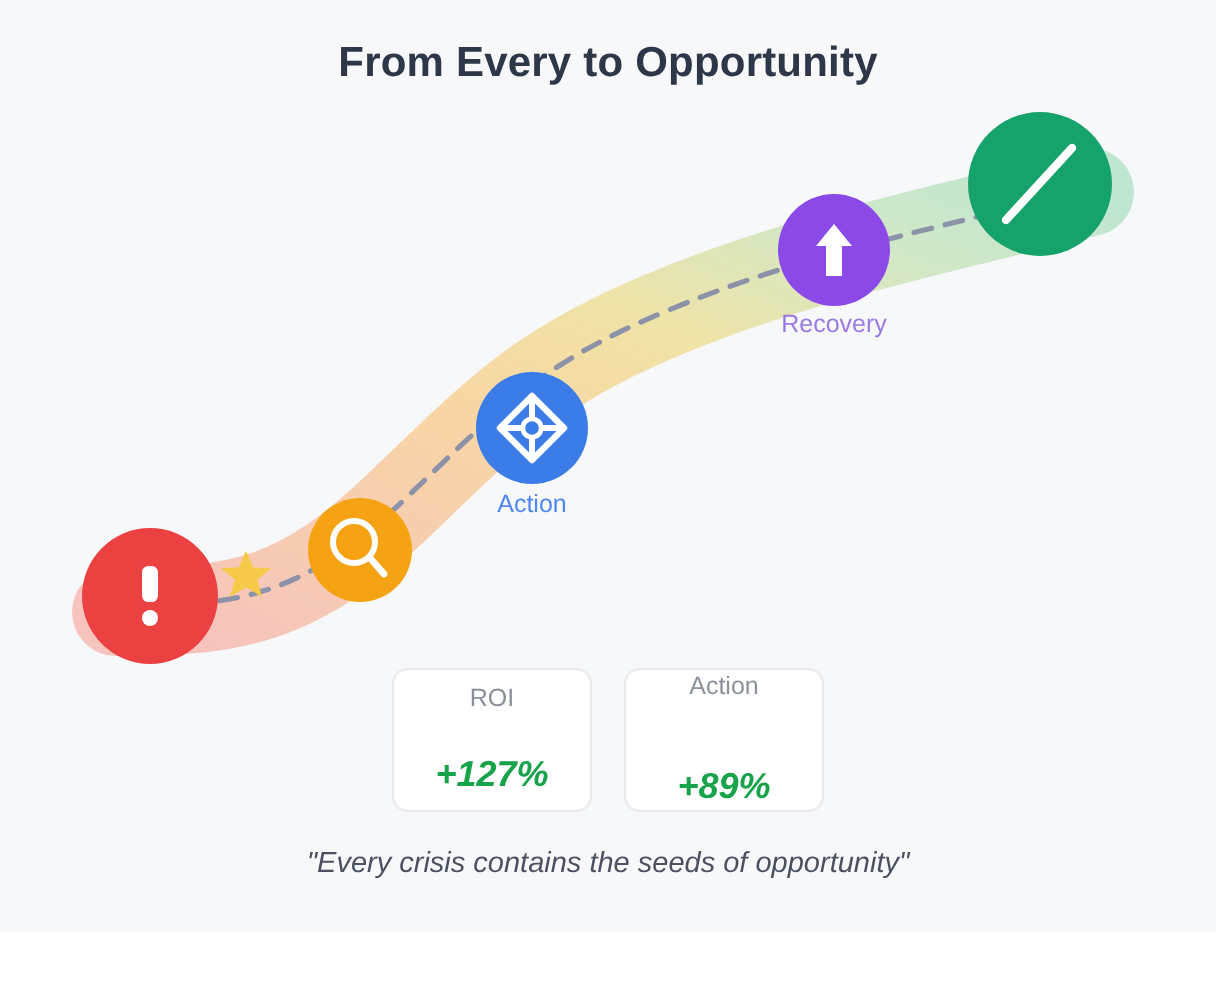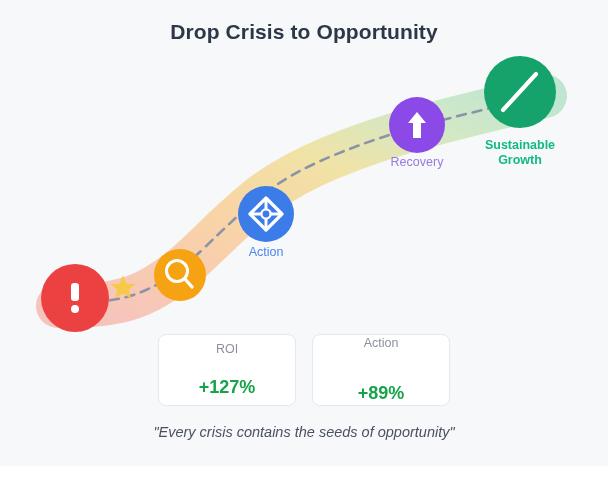--- a/index.html
+++ b/index.html
@@ -61,58 +61,59 @@
   #stat-row {
     position: absolute;
     left: 0;
     top: 334px;
     width: 608px;
     display: flex;
     justify-content: center;
     gap: 16px;
   }
   .stat-card {
-    width: 138px;
+    width: 100px;
     height: 72px;
     background: #ffffff;
     border: 1px solid #e6e8ec;
     border-radius: 8px;
     display: flex;
     flex-direction: column;
     align-items: center;
     justify-content: center;
     box-sizing: border-box;
     gap: 18px;
   }
   .stat-label {
     font-size: 12.5px;
     color: #8b919b;
     margin-bottom: 3px;
   }
   .stat-value {
     font-size: 18px;
     font-weight: bold;
+    font-style: italic;
   }
   #quote {
     position: absolute;
     left: 0;
     top: 424px;
     width: 608px;
     text-align: center;
     font-size: 14.5px;
     font-style: italic;
     color: #4a5262;
   }
 </style>
 </head>
 <body>
 
 <div id="stage">
 
-  <div id="title">Drop Crisis to Opportunity</div>
+  <div id="title">From Every to Opportunity</div>
 
   <svg id="journey-svg" viewBox="0 0 608 500" xmlns="http://www.w3.org/2000/svg">
     <defs>
       <linearGradient id="ribbonGrad" x1="0" y1="1" x2="1" y2="0" gradientUnits="objectBoundingBox">
         <stop offset="0%" stop-color="#f6c3bd"></stop>
         <stop offset="22%" stop-color="#f8cdb0"></stop>
         <stop offset="42%" stop-color="#f8d6a4"></stop>
         <stop offset="62%" stop-color="#f0e3a6"></stop>
         <stop offset="82%" stop-color="#d2e8c6"></stop>
         <stop offset="100%" stop-color="#bfe6d1"></stop>
@@ -162,22 +163,20 @@
       <line x1="503" y1="110" x2="536" y2="74" stroke="#ffffff" stroke-width="4.2" stroke-linecap="round"></line>
     </g>
   </svg>
 
 
 
   <div class="node-label" style="left:342px; top:155px; width:150px; color:#9a7ae0;">Recovery</div>
 
   <div class="node-label" style="left:191px; top:245px; width:150px; color:#4f86ef;">Action</div>
 
-  <div class="node-label bold" style="left:455px; top:138px; width:130px; color:#12b981;">Sustainable
-Growth</div>
 
   <div id="stat-row">
     <div class="stat-card">
       <div class="stat-label">ROI</div>
       <div class="stat-value" style="color:#16a34a;">+127%</div>
     </div>
     <div class="stat-card">
       <div class="stat-label">Action</div>
       <div class="stat-value" style="color:#16a34a;margin-top:12px;">+89%</div>
     </div>

